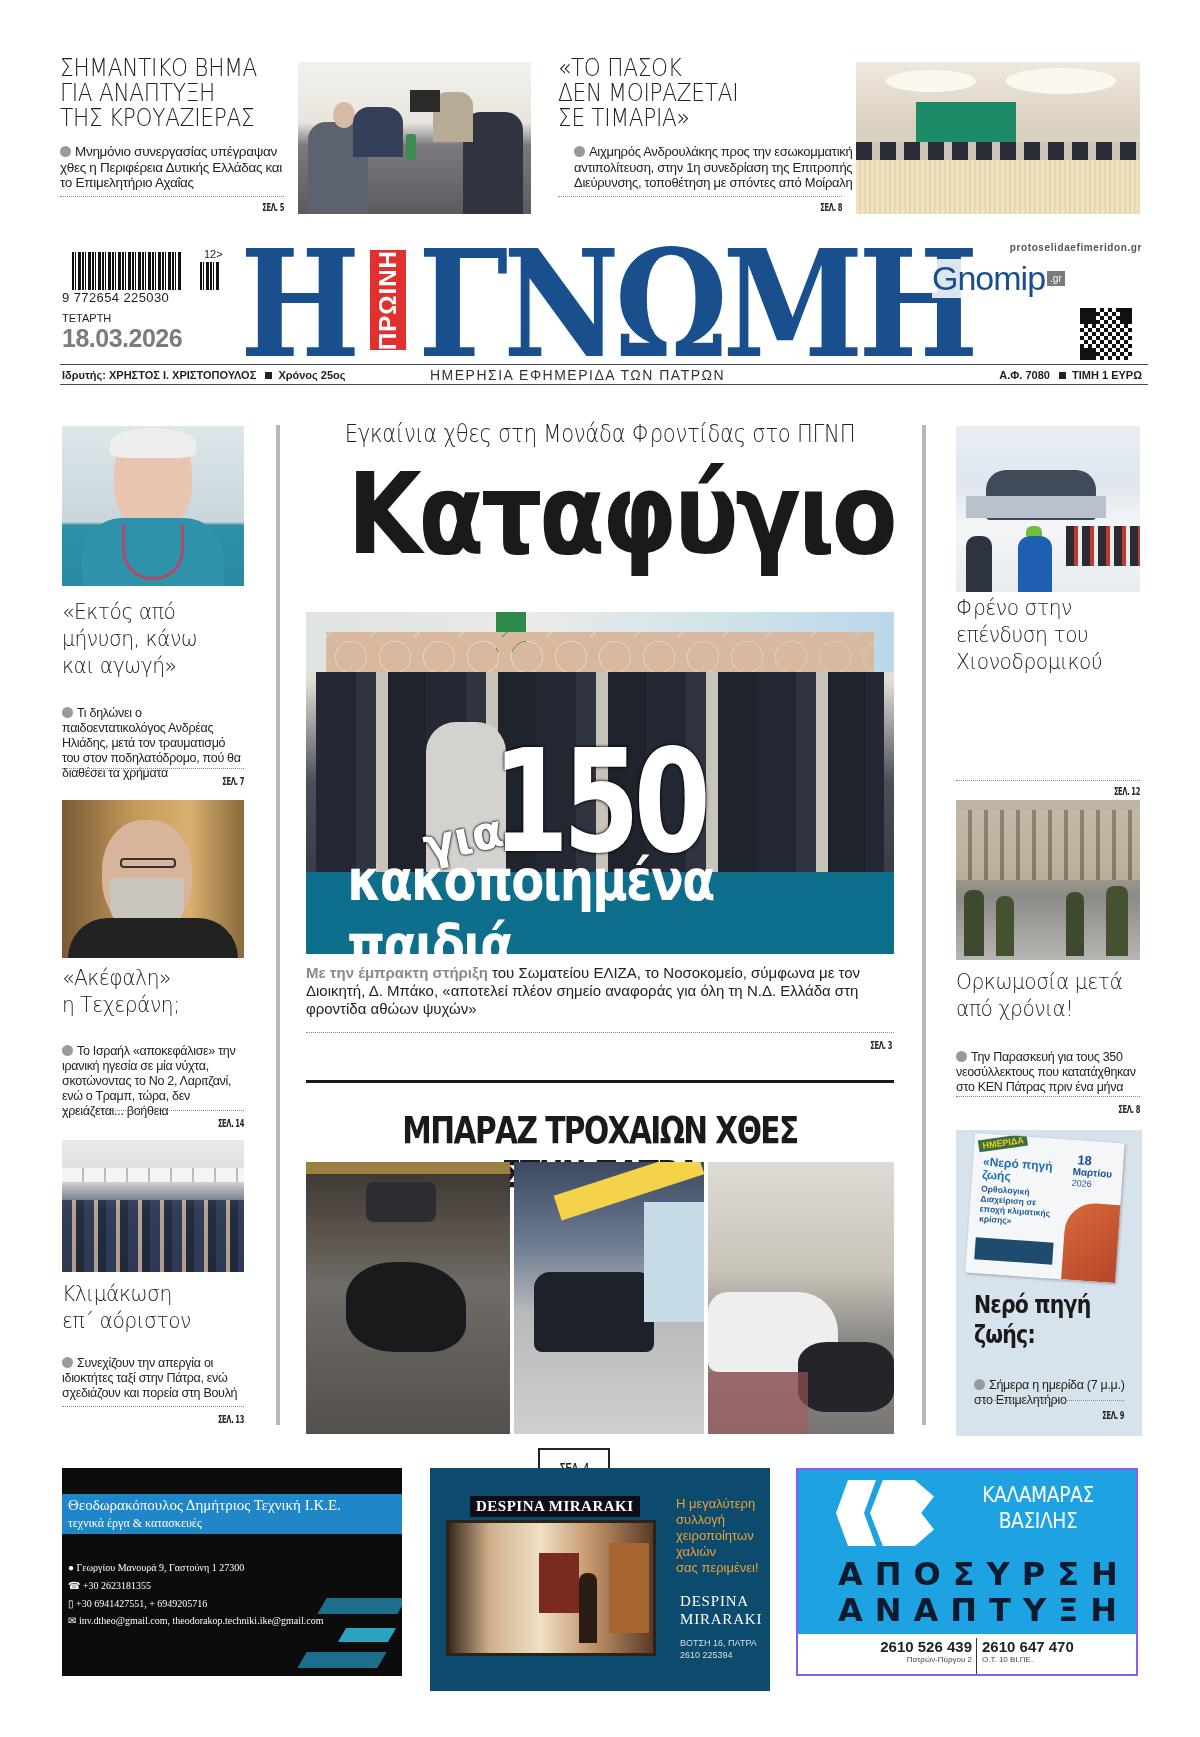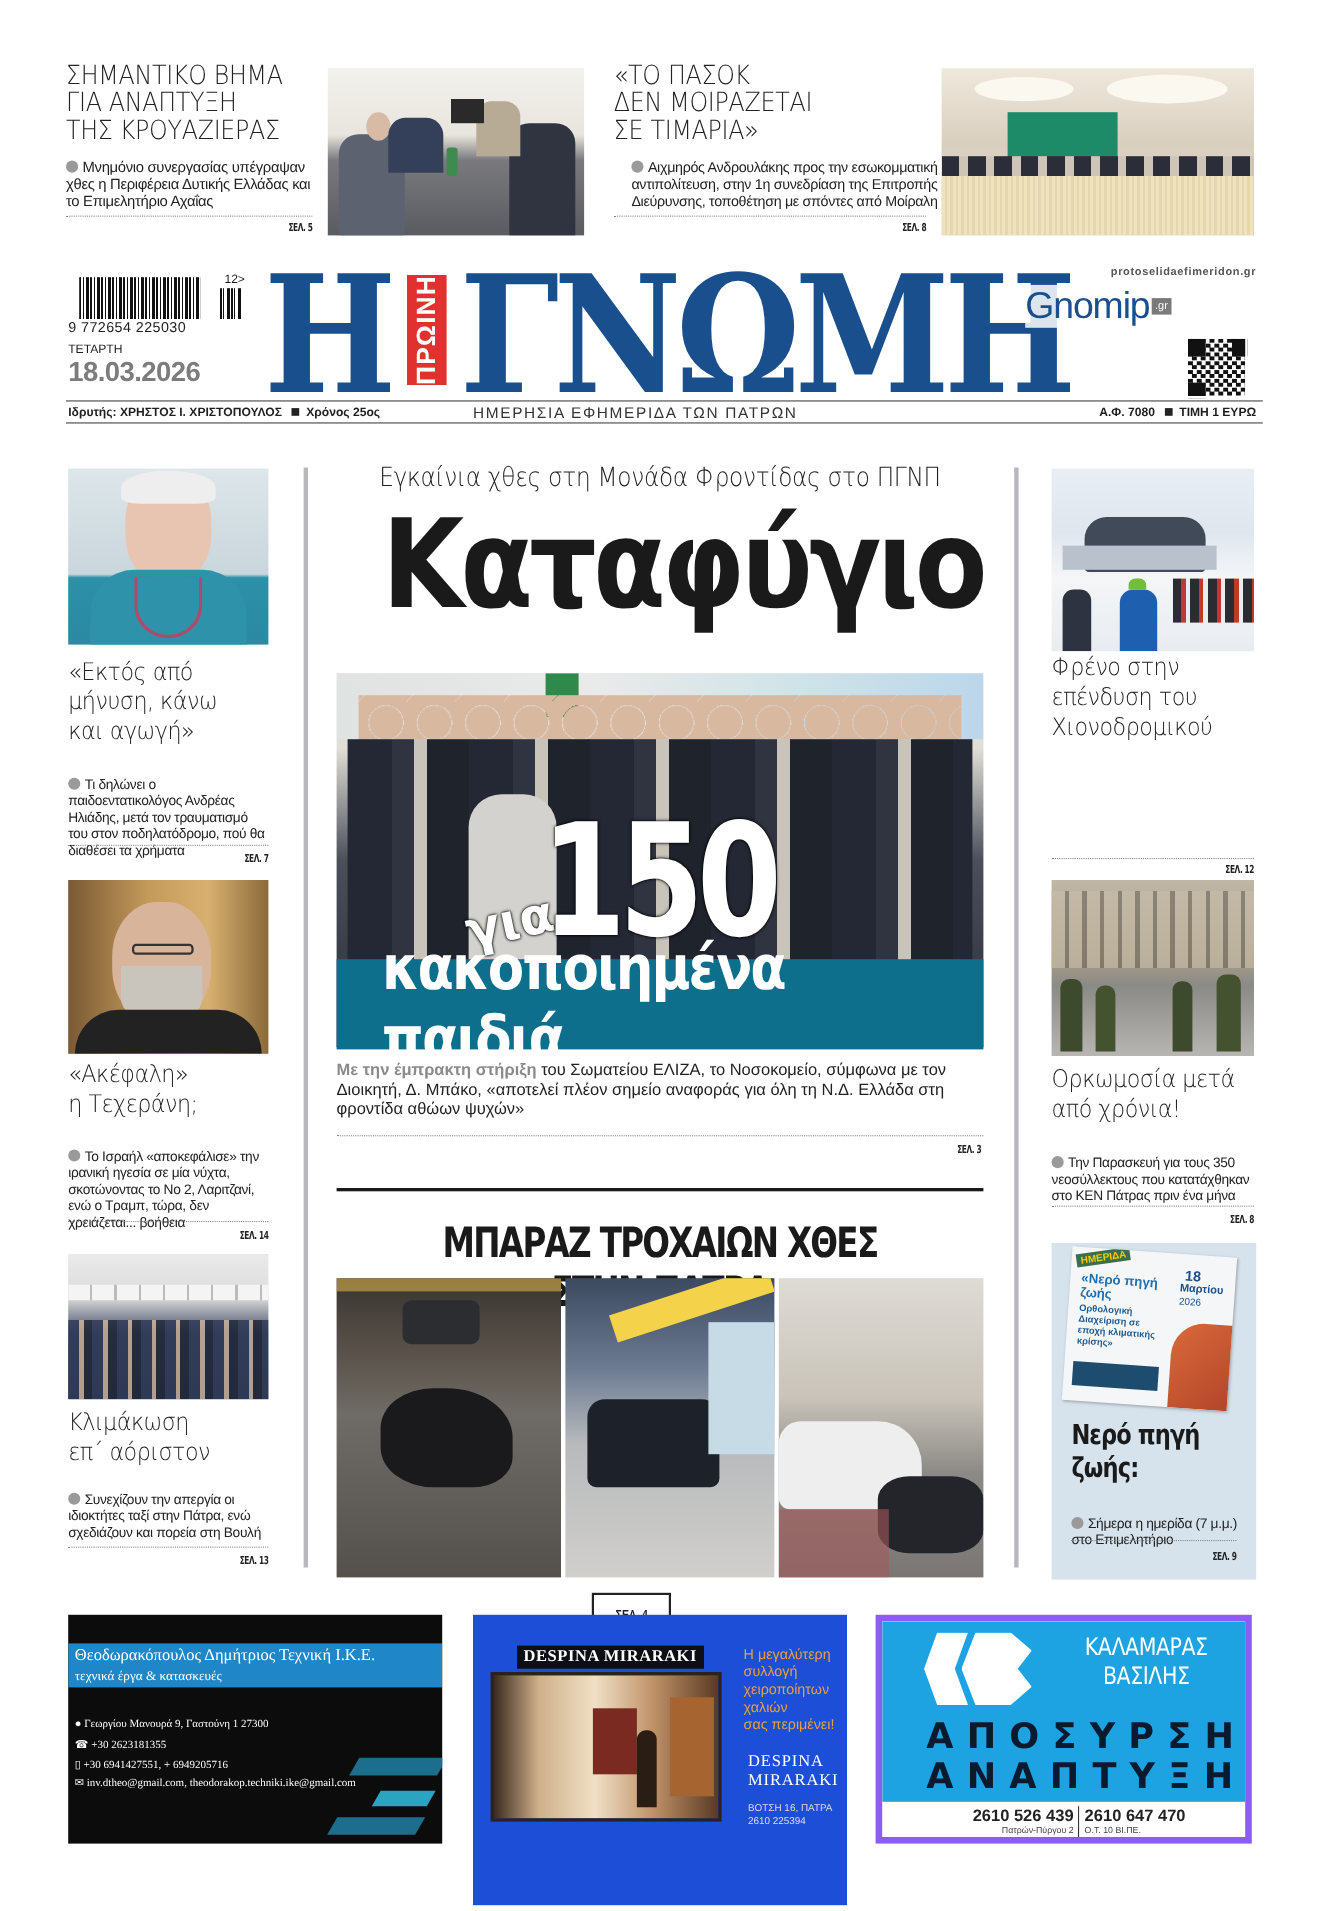--- a/index.html
+++ b/index.html
@@ -291,21 +291,21 @@
   <div class="abs" style="left:6px;top:147px;font-family:'Liberation Serif',serif;font-size:10px;color:#fff;white-space:nowrap;">
     <span>✉ </span><span>inv.dtheo@gmail.com, theodorakop.techniki.ike@gmail.com</span>
   </div>
   <div class="abs" style="left:240px;top:120px;width:110px;height:90px;">
     <div style="position:absolute;left:20px;top:10px;width:80px;height:16px;background:#1d6e8c;transform:skewX(-30deg);"></div>
     <div style="position:absolute;left:40px;top:40px;width:50px;height:14px;background:#2aa4c0;transform:skewX(-30deg);"></div>
     <div style="position:absolute;left:0;top:64px;width:80px;height:16px;background:#1d6e8c;transform:skewX(-30deg);"></div>
   </div>
 </div>
 
-<div class="abs" style="left:430px;top:1468px;width:340px;height:264px;background:#1d4ed8;overflow:hidden;">
+<div class="abs" style="left:430px;top:1468px;width:340px;height:223px;background:#0c4a6e;overflow:hidden;">
   <div class="abs" style="left:16px;top:52px;width:210px;height:136px;background:linear-gradient(90deg,#3a2a1e 0%,#cfb08a 20%,#efe0c6 45%,#c2946a 70%,#5a3a26 100%);border:3px solid #2b231b;">
     <div style="position:absolute;left:90px;top:30px;width:40px;height:60px;background:#7a2a20;"></div>
     <div style="position:absolute;left:160px;top:20px;width:40px;height:90px;background:#a66530;"></div>
     <div style="position:absolute;left:130px;top:50px;width:18px;height:70px;background:#2a1d14;border-radius:8px 8px 0 0;"></div>
   </div>
   <div class="abs" style="left:40px;top:28px;padding:2px 6px;background:#0e0e16;color:#fff;font-family:'Liberation Serif',serif;font-weight:bold;font-size:15px;letter-spacing:0.5px;">DESPINA MIRARAKI</div>
   <div class="abs" style="left:246px;top:28px;font-size:13px;line-height:16px;color:#e8a23a;">
     <div>Η μεγαλύτερη</div>
     <div>συλλογή</div>
     <div>χειροποίητων</div>
@@ -313,21 +313,21 @@
     <div>σας περιμένει!</div>
   </div>
   <div class="abs" style="left:250px;top:124px;font-family:'Liberation Serif',serif;font-size:15px;line-height:18px;color:#fff;letter-spacing:0.8px;">
     <div>DESPINA</div>
     <div>MIRARAKI</div>
   </div>
   <div class="abs" style="left:250px;top:170px;font-size:9px;color:#ddd;">ΒΟΤΣΗ 16, ΠΑΤΡΑ</div>
   <div class="abs" style="left:250px;top:182px;font-size:9px;color:#ddd;">2610 225394</div>
 </div>
 
-<div class="abs" style="left:796px;top:1468px;width:342px;height:208px;background:#fff;border:6px solid #8b5cf6;overflow:hidden;">
+<div class="abs" style="left:796px;top:1468px;width:342px;height:208px;background:#fff;border:2px solid #8b5cf6;overflow:hidden;">
   <div class="abs" style="left:0;top:0;width:338px;height:164px;background:#1ea3e2;"></div>
   <div class="abs" style="left:38px;top:10px;width:98px;height:66px;">
     <div style="position:absolute;left:0;top:0;width:40px;height:66px;background:#fff;clip-path:polygon(30% 0,100% 0,70% 50%,100% 100%,30% 100%,0 50%);"></div>
     <div style="position:absolute;left:34px;top:0;width:64px;height:66px;background:#fff;clip-path:polygon(20% 0,70% 0,100% 25%,80% 50%,100% 75%,70% 100%,20% 100%,0 50%);"></div>
   </div>
   <div class="abs" style="left:160px;top:12px;width:160px;text-align:center;font-family:'DejaVu Sans',sans-serif;font-size:22px;line-height:26px;color:#fff;letter-spacing:-0.5px;transform:scaleX(0.85);">
     <div>ΚΑΛΑΜΑΡΑΣ</div>
     <div>ΒΑΣΙΛΗΣ</div>
   </div>
   <div class="abs" style="left:40px;top:86px;width:270px;text-align:center;font-family:'DejaVu Sans',sans-serif;font-weight:bold;font-size:32px;line-height:36px;color:#0b1a2e;letter-spacing:12px;">

